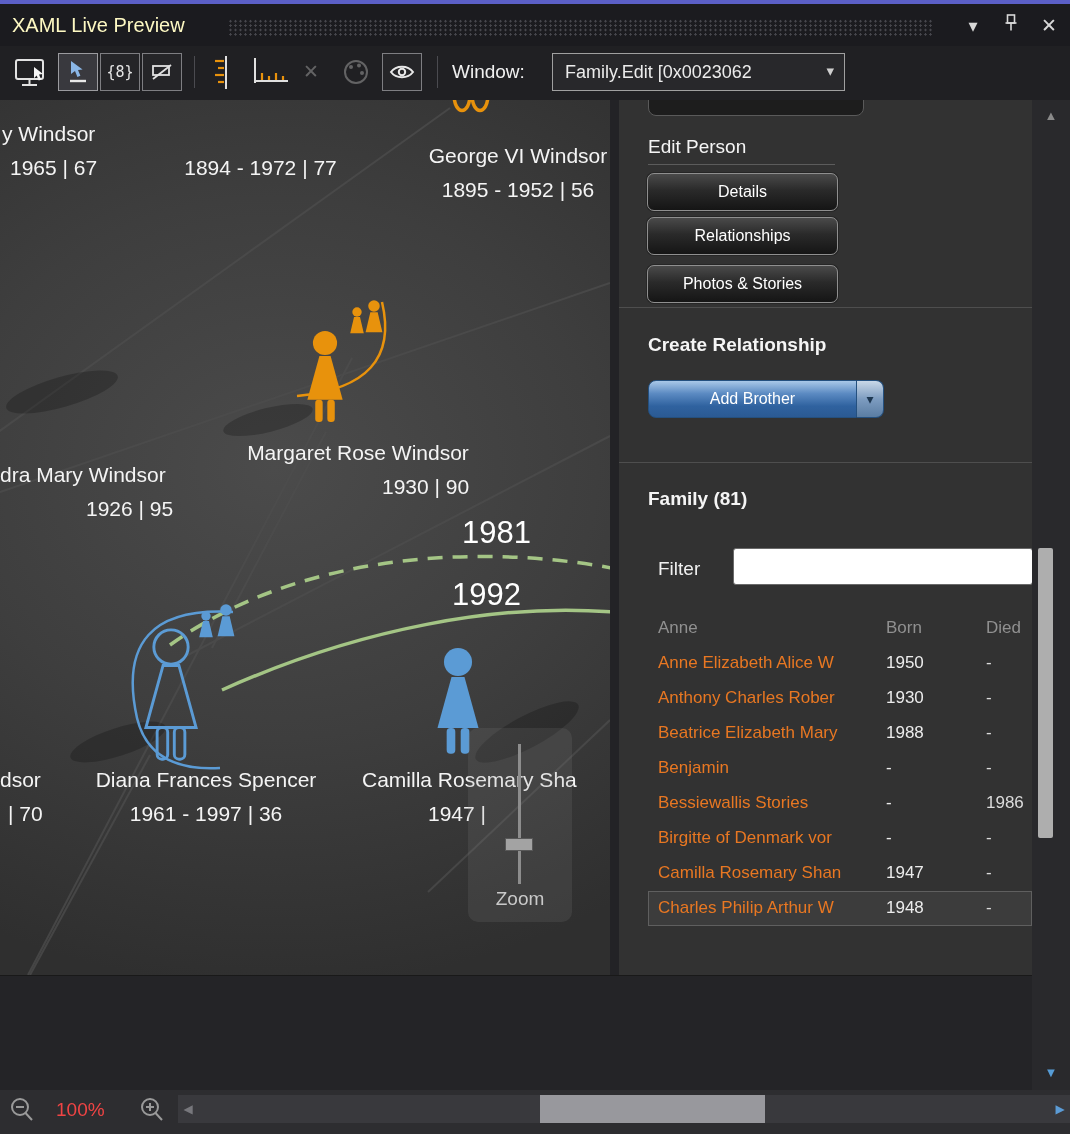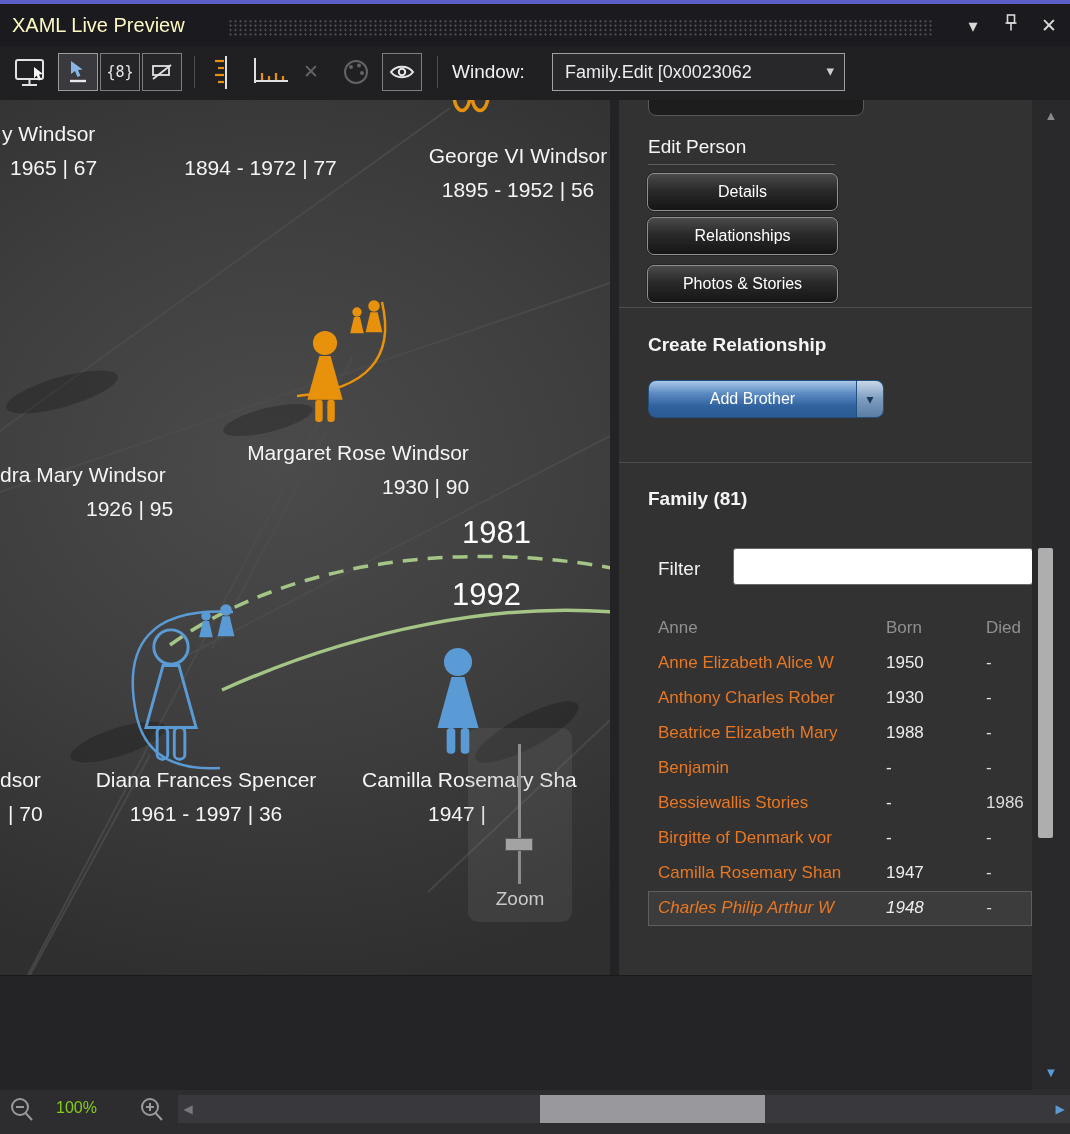--- a/index.html
+++ b/index.html
@@ -79,37 +79,37 @@
     border:1px solid #24507f;border-left:none;border-radius:0 8px 8px 0;
     background:linear-gradient(180deg,#c9d8e8 0%,#7d9cc0 50%,#5a7da3 100%);
     display:flex;align-items:center;justify-content:center;color:#1e3852;font-size:14px;}
   .filter-label{position:absolute;left:39px;top:458px;font-size:19px;color:#f0f0f0;}
   .filter-input{position:absolute;left:114px;top:448px;width:300px;height:37px;box-sizing:border-box;
     background:#ffffff;border:1px solid #6a6a6a;border-radius:3px;font-size:16px;
     padding:0 8px;color:#222;outline:none;}
   .lhead{position:absolute;top:518px;font-size:17px;color:#909090;}
   .rows{position:absolute;left:0;top:546px;width:413px;height:300px;overflow:hidden;}
   .frow{position:absolute;left:29px;right:0;height:35px;}
-  .frow.selected{background:#3c3c3c;box-shadow:inset 0 0 0 1px #5f5f5f;font-style:italic;}
+  .frow.selected{background:#3c3c3c;box-shadow:inset 0 0 0 1px #5f5f5f;}
   .frow span{position:absolute;top:7px;font-size:17px;white-space:nowrap;}
   .fname{left:10px;width:214px;overflow:hidden;color:#e87722;}
   .fborn{left:238px;color:#ececec;}
   .fdied{left:338px;color:#dcdcdc;}
   .frow.lastcut .fname{font-weight:bold;}
 
   
   .vscroll{left:1032px;top:100px;width:38px;height:990px;background:#29292c;}
   .vs-arrow{position:absolute;left:0;width:38px;text-align:center;font-size:13px;color:#8a8a8a;}
   .vs-up{top:8px;}
   .vs-down{bottom:10px;color:#569cd6;}
   .vs-thumb{position:absolute;left:6px;top:448px;width:15px;height:290px;background:#aeaeae;border-radius:2px;}
 
   
   .statusbar{left:0;top:1090px;width:1070px;height:44px;background:#2d2d30;}
-  .zoom-pct{position:absolute;left:56px;top:9px;font-size:16px;color:#84cc16;}
+  .zoom-pct{position:absolute;left:56px;top:9px;font-size:19px;color:#ef4444;}
   .hscroll{position:absolute;left:178px;top:5px;width:892px;height:28px;background:#39393d;}
   .hs-arrow{position:absolute;top:0;width:20px;height:28px;line-height:28px;text-align:center;
     font-size:12px;color:#77777c;}
   .hs-left{left:0;}
   .hs-right{right:0;color:#5b9bd5;}
   .hs-thumb{position:absolute;left:362px;top:0;width:225px;height:28px;background:#98989d;}
 </style>
 </head>
 <body>
 

